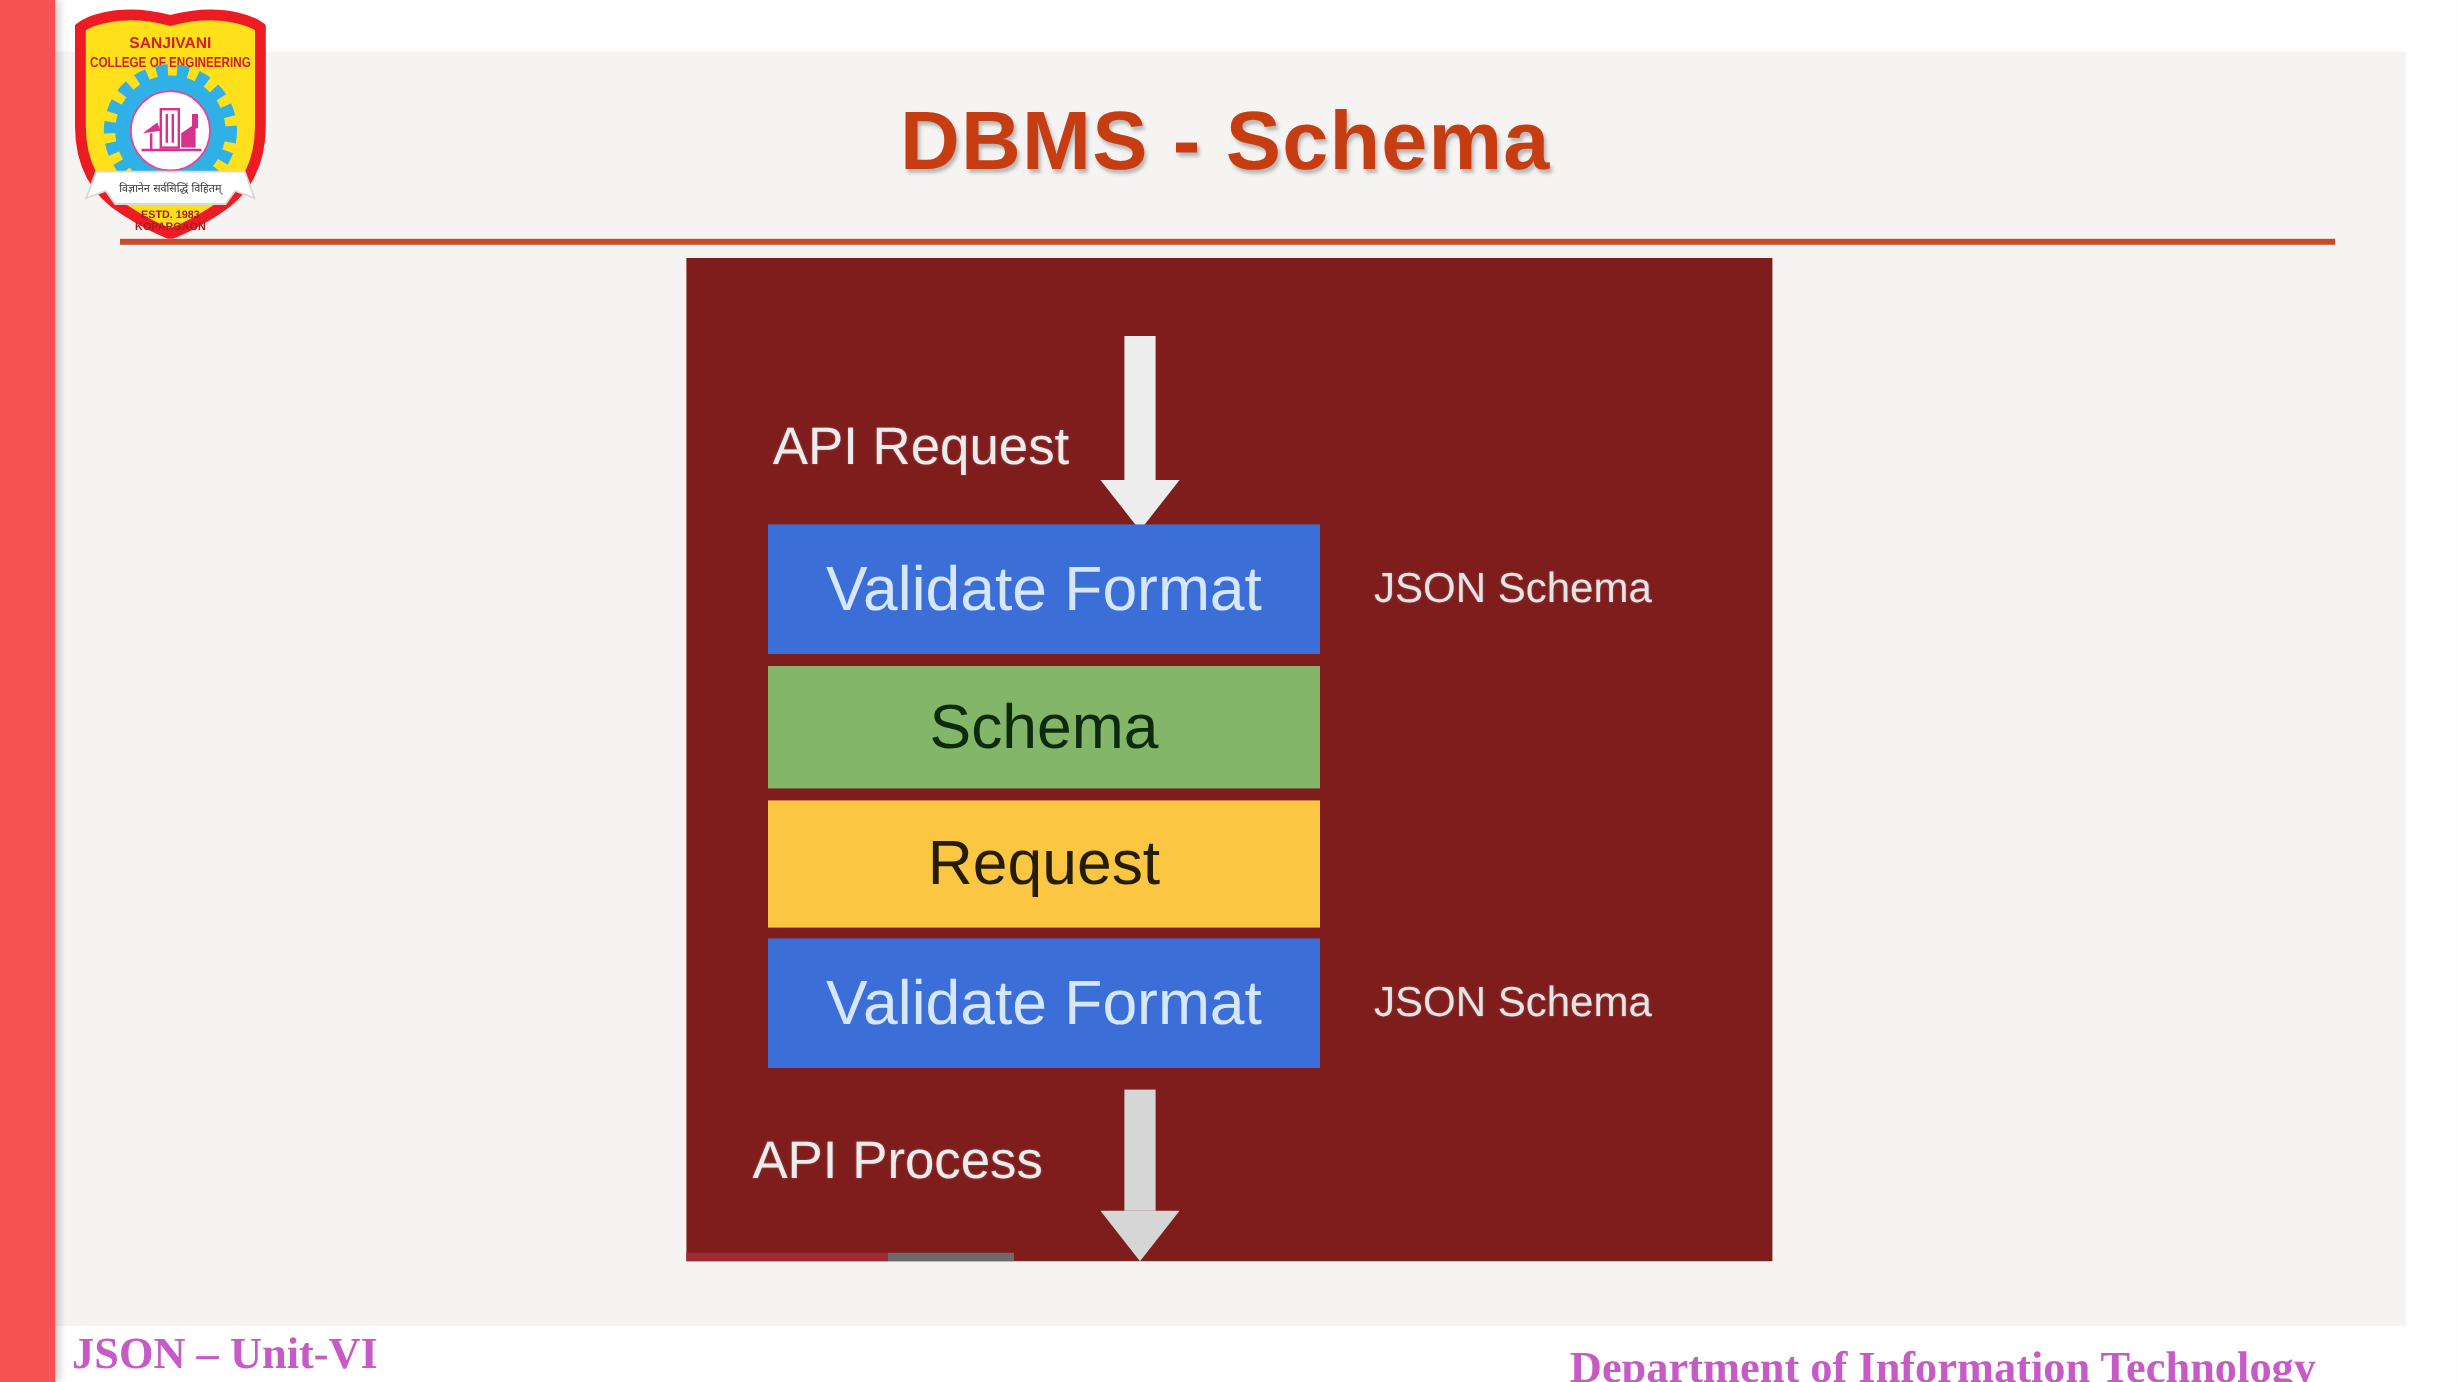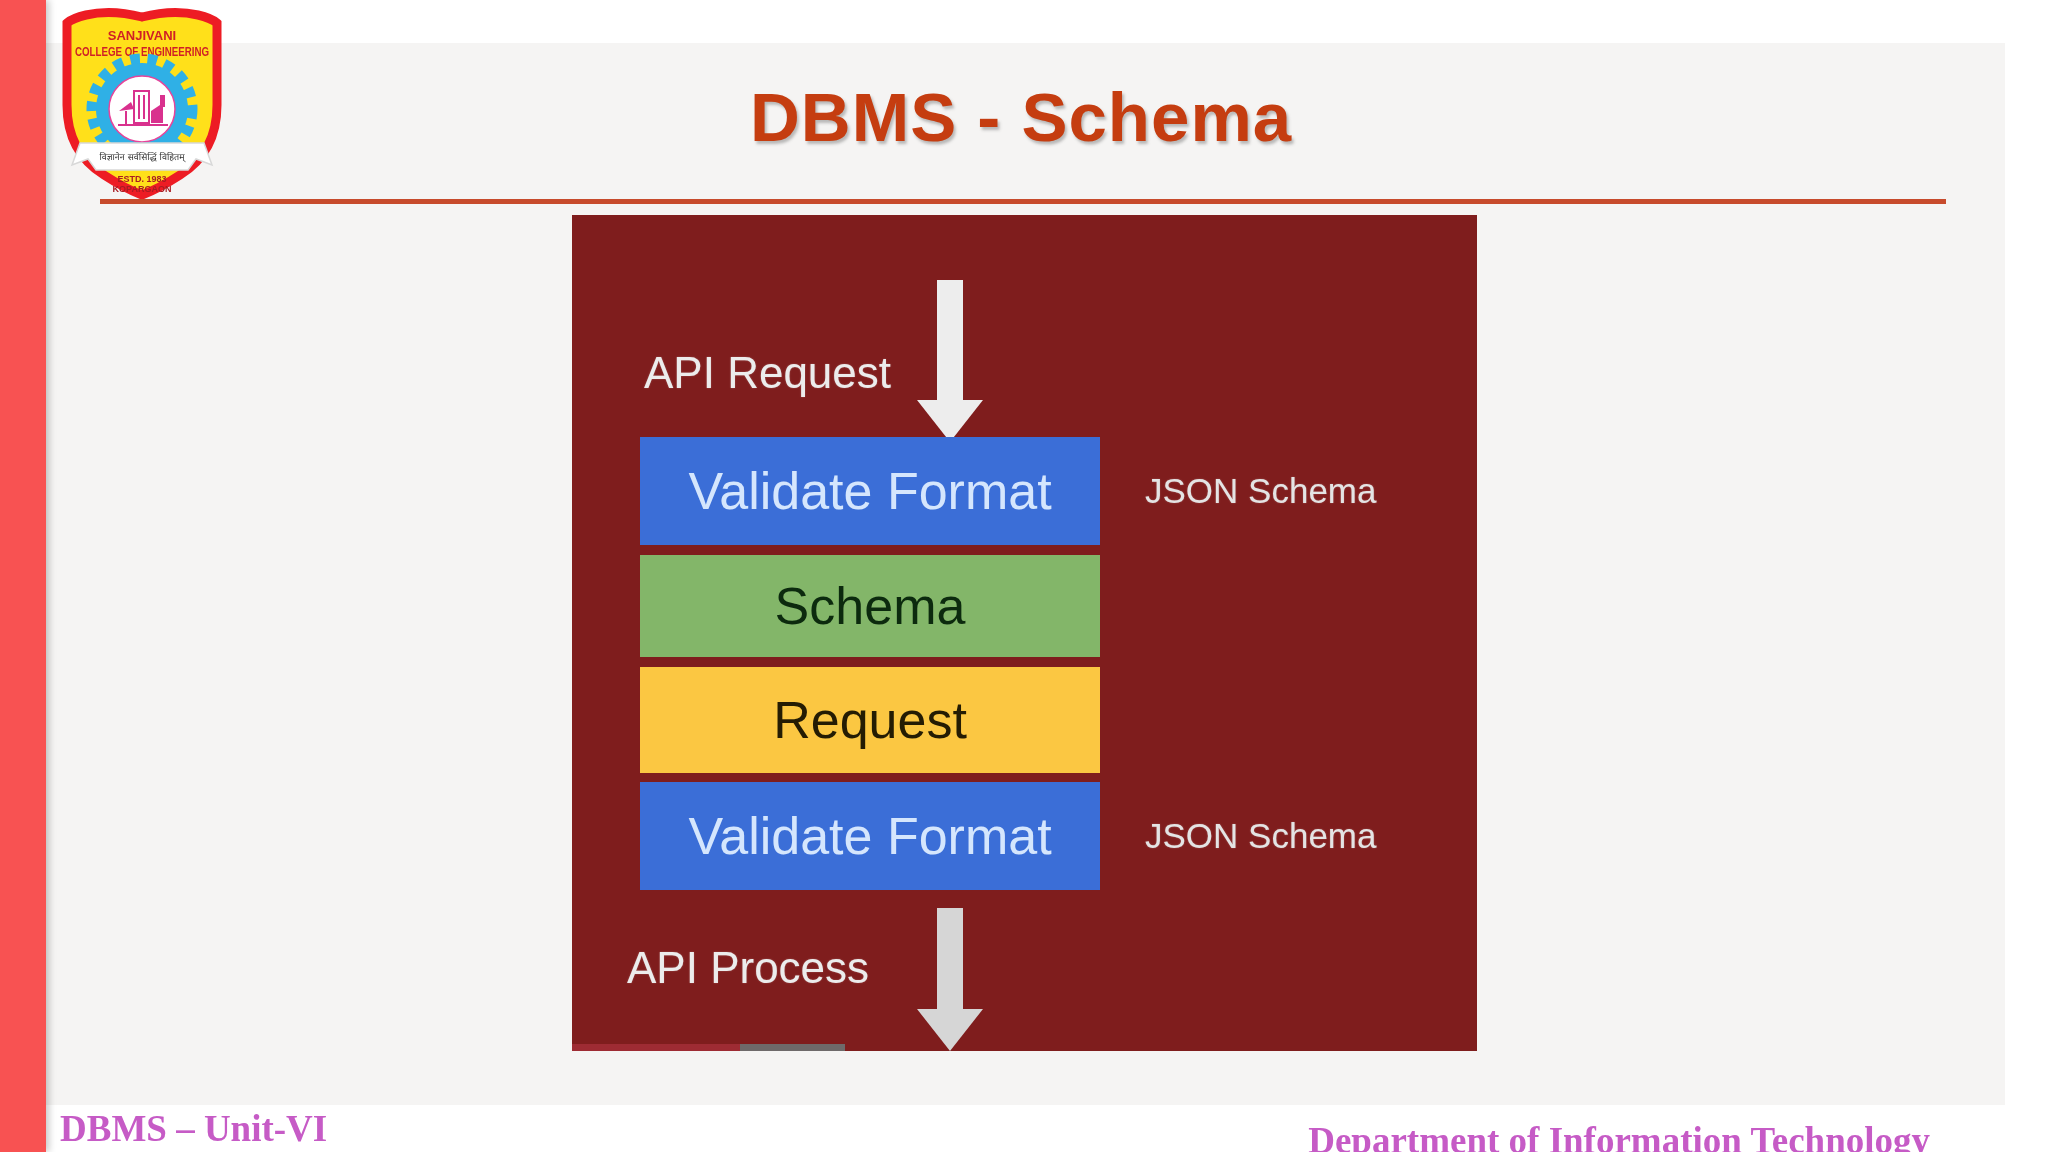--- a/index.html
+++ b/index.html
@@ -150,15 +150,15 @@
       <div class="head"></div>
   </div>
 
   <div class="progress">
     <div class="played"></div>
     <div class="buffered"></div>
   </div>
 </div>
 
 <div class="footer">
-  <div class="f-left">DBMS – Unit-VI</div>
+  <div class="f-left">JSON – Unit-VI</div>
   <div class="f-right">Department of Information Technology</div>
 </div>
 
 </body></html>

